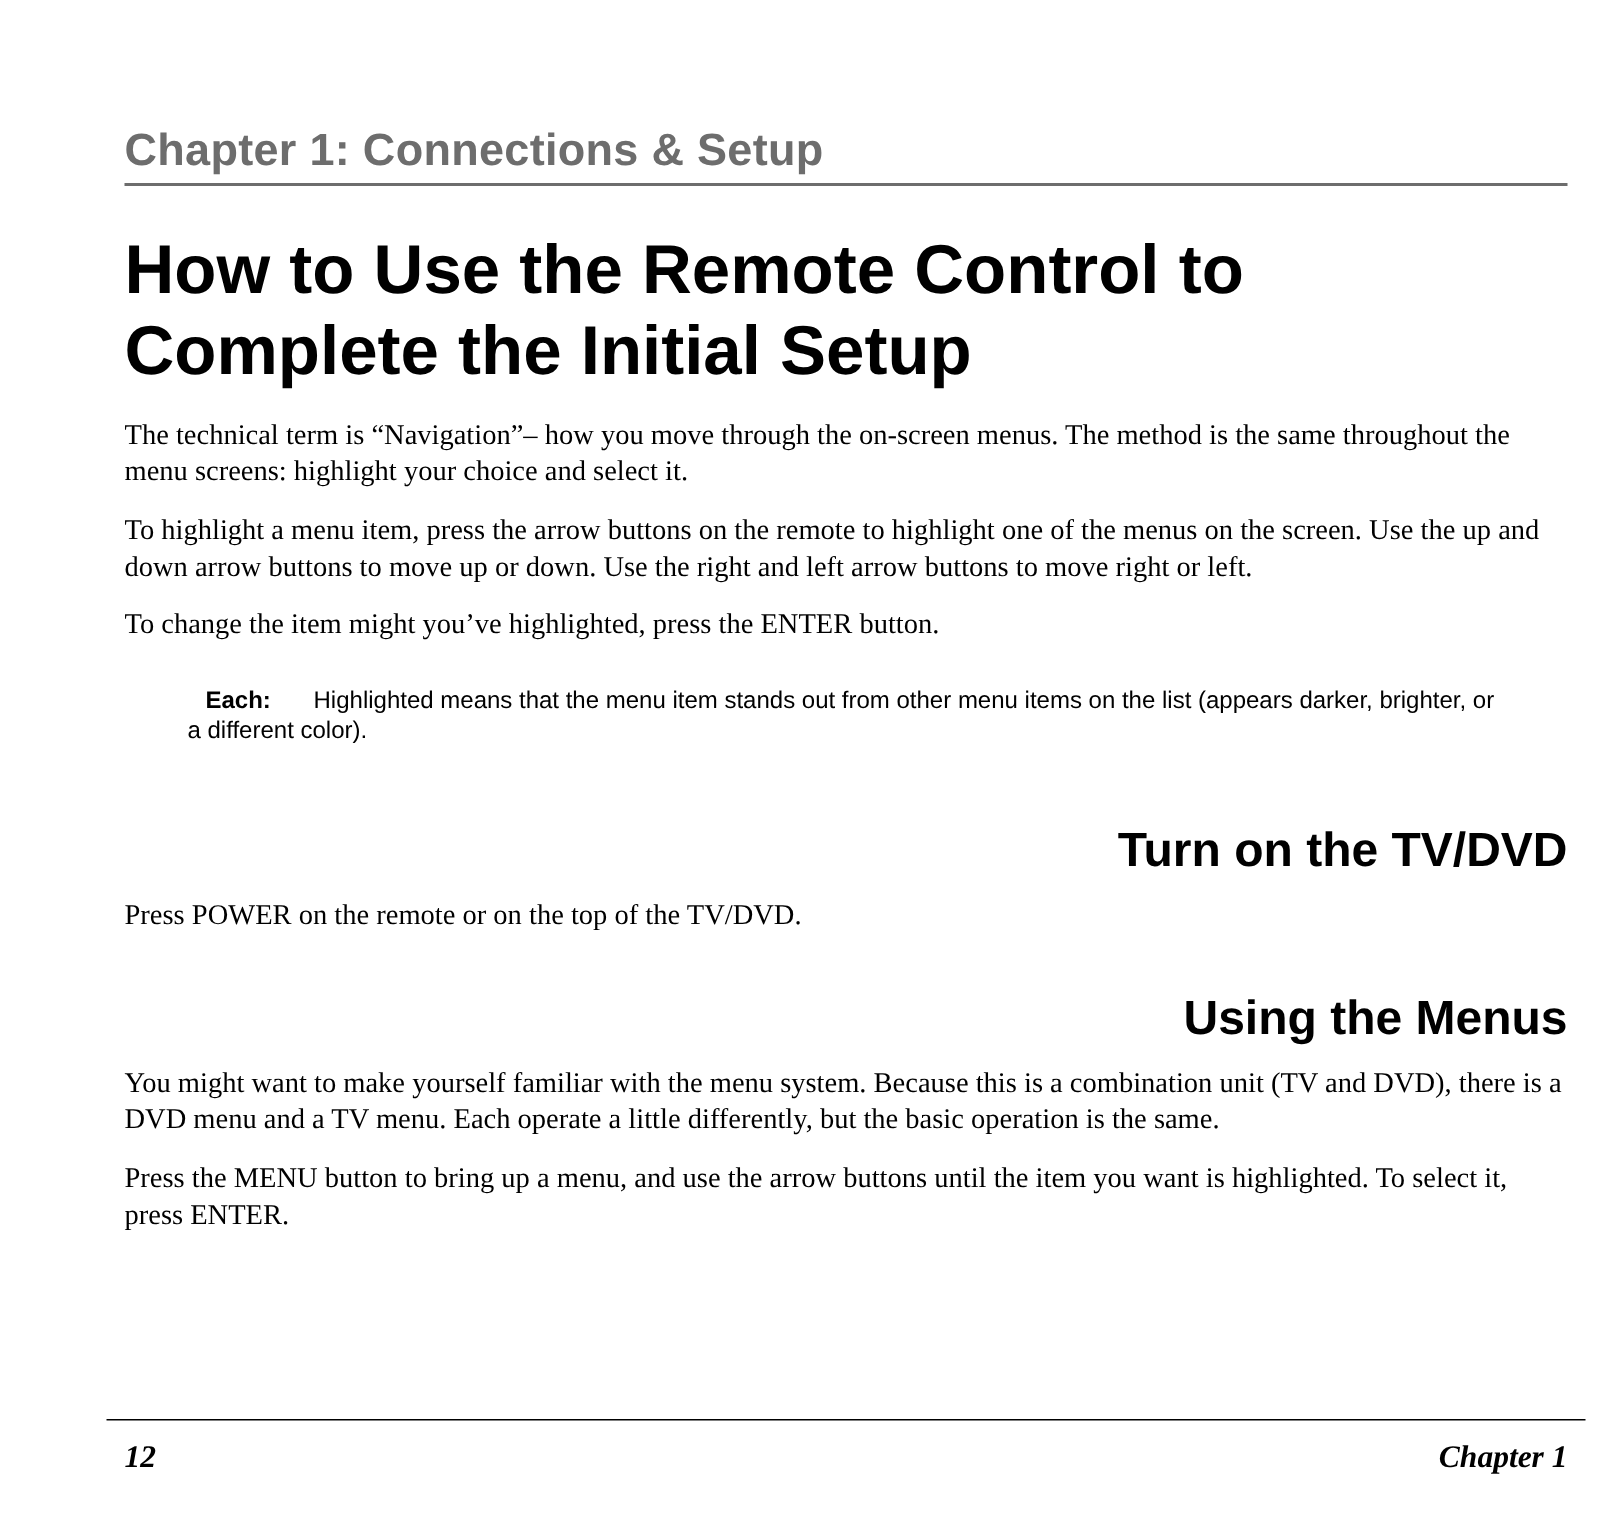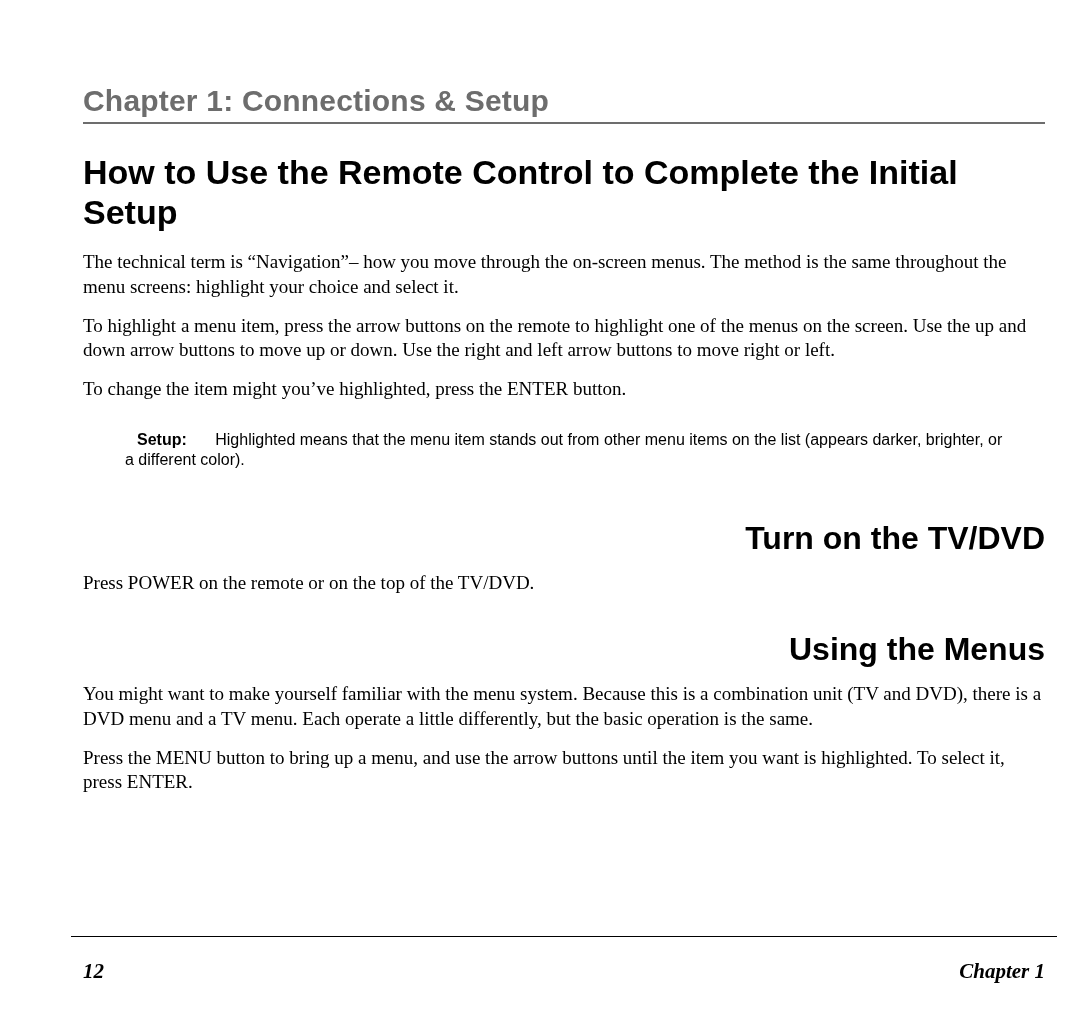--- a/index.html
+++ b/index.html
@@ -20,21 +20,21 @@
     font-size: 30px;
     color: #6d6d6d;
     border-bottom: 2px solid #6d6d6d;
     padding-bottom: 4px;
     margin-bottom: 28px;
     letter-spacing: 0.2px;
   }
   .section-title {
     font-family: Arial, Helvetica, sans-serif;
     font-weight: bold;
-    font-size: 34px;
+    font-size: 46px;
     color: #000000;
     line-height: 1.18;
     margin-bottom: 18px;
   }
   .section-title-2 {
     font-family: Arial, Helvetica, sans-serif;
     font-weight: bold;
     font-size: 32px;
     color: #000000;
     margin-top: 36px;
@@ -60,21 +60,20 @@
   }
   .note-label {
     font-weight: bold;
   }
   .footer {
     position: absolute;
     bottom: 26px;
     left: 35px;
     right: 35px;
     border-top: 1.5px solid #000000;
-    padding-top: 10px;
     display: flex;
     justify-content: space-between;
     align-items: center;
   }
   .page-num {
     font-family: Georgia, 'Times New Roman', serif;
     font-weight: bold;
     font-style: italic;
     font-size: 21px;
     color: #000000;
@@ -94,21 +93,21 @@
 
   <div class="chapter-header">Chapter 1: Connections &amp; Setup</div>
 
   <div class="section-title">How to Use the Remote Control to Complete the Initial Setup</div>
 
   <p class="body-text">The technical term is “Navigation”– how you move through the on-screen menus. The method is the same throughout the menu screens: highlight your choice and select it.</p>
   <p class="body-text">To highlight a menu item, press the arrow buttons on the remote to highlight one of the menus on the screen. Use the up and down arrow buttons to move up or down. Use the right and left arrow buttons to move right or left.</p>
   <p class="body-text">To change the item might you’ve highlighted, press the ENTER button.</p>
 
   <div class="note-block">
-    <p class="note-text"><span class="note-label">Setup:</span><span> Highlighted means that the menu item stands out from other menu items on the list (appears darker, brighter, or a different color).</span></p>
+    <p class="note-text"><span class="note-label">Each:</span><span> Highlighted means that the menu item stands out from other menu items on the list (appears darker, brighter, or a different color).</span></p>
   </div>
 
   <div class="section-title-2">Turn on the TV/DVD</div>
   <p class="body-text">Press POWER on the remote or on the top of the TV/DVD.</p>
 
   <div class="section-title-2">Using the Menus</div>
   <p class="body-text">You might want to make yourself familiar with the menu system. Because this is a combination unit (TV and DVD), there is a DVD menu and a TV menu. Each operate a little differently, but the basic operation is the same.</p>
   <p class="body-text">Press the MENU button to bring up a menu, and use the arrow buttons until the item you want is highlighted. To select it, press ENTER.</p>
 
 </div>

